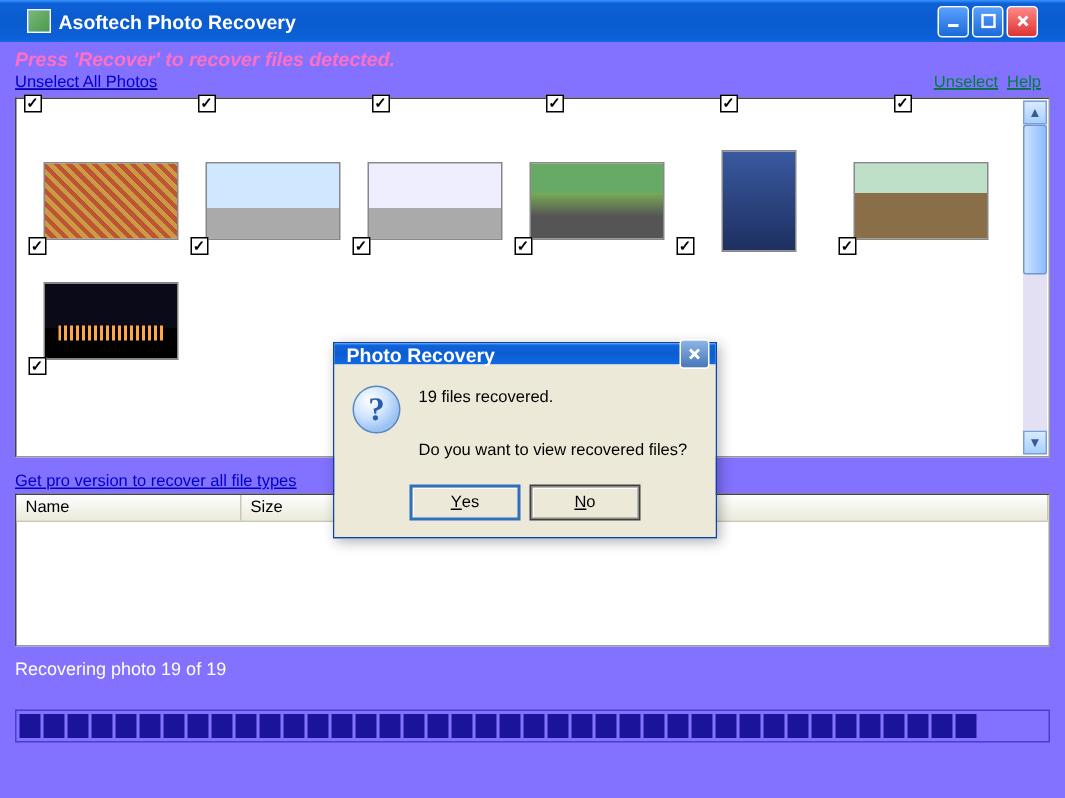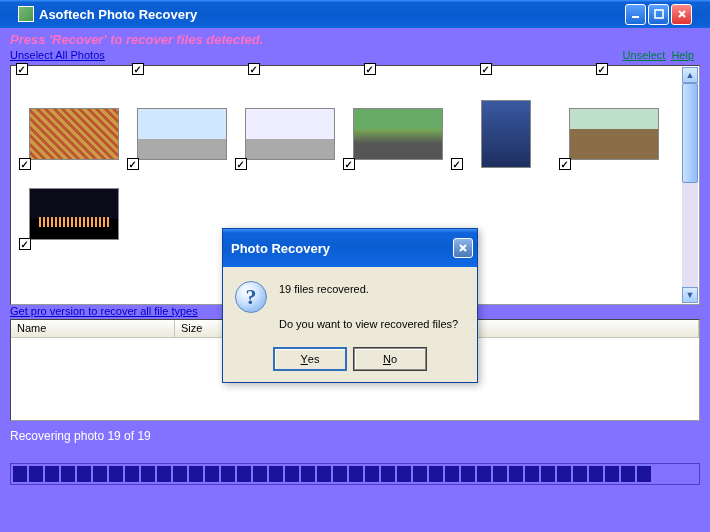--- a/index.html
+++ b/index.html
@@ -125,31 +125,31 @@
     .thumb .chk2::after { content: "✓"; font-weight: bold; transform: scale(0.9); }
     .ph-crowd { background: repeating-linear-gradient(45deg,#c94,#c94 3px,#b53 3px,#b53 6px); }
     .ph-runner { background: linear-gradient(to bottom,#cfe8ff 60%,#aaa 60%); }
     .ph-runner2 { background: linear-gradient(to bottom,#eef 60%,#aaa 60%); }
     .ph-car { background: linear-gradient(to bottom,#6a6 40%,#7a5 40%,#555 70%); }
     .ph-athlete { background: linear-gradient(to bottom,#3959a0,#1e2f60); height: 68px !important; width: 50px !important; margin: -8px 20px; }
     .ph-scene { background: linear-gradient(to bottom,#bfe0c8 40%,#8a6e48 40%); }
     .ph-night { background: linear-gradient(to bottom,#0a0a18 60%,#000 60%); position:relative; overflow:hidden; }
     .ph-night::after { content:""; position:absolute; left:10%; right:10%; bottom:12px; height:10px; background: repeating-linear-gradient(90deg,#ffa64d,#ffa64d 2px,transparent 2px,transparent 4px);}
 
-    .prolink { margin-top: 0; margin-bottom: 2px; }
+    .prolink { margin-top: 10px; margin-bottom: 2px; }
     .prolink a { color: #0000c8; text-decoration: underline; font-size: 11px; cursor: pointer;}
 
     .table {
       background: #fff;
       height: 102px;
       border: 1px inset #999;
     }
     .thead { display:flex; height: 18px; background: linear-gradient(to bottom,#fefefe,#ebeadb); border-bottom: 1px solid #cbc7b8;}
     .th { padding: 2px 6px; border-right: 1px solid #cbc7b8; font-size: 11px; }
-    .th.name { width: 164px; }
+    .th.name { width: 150px; }
     .th.size { width: 150px; }
     .th.ext { width: 150px; }
     .th.rest { flex: 1; }
 
     .status {
       color: #fff;
       font-size: 12px;
       margin-top: 8px;
       margin-bottom: 20px;
     }
@@ -170,21 +170,21 @@
     
     .dialog {
       position: absolute;
       left: 222px; top: 200px;
       width: 256px;
       border: 1px solid #0a46a0;
       box-shadow: 2px 2px 8px rgba(0,0,0,0.3);
       z-index: 10;
     }
     .dialog .dtitle {
-      height: 38px;
+      height: 14px;
       background: linear-gradient(to bottom,#3f94ff 0%,#0f62d9 10%,#0b5ed1 50%,#1169e4 100%);
       color: #fff; font-weight: bold; font-size: 13px;
       display:flex;align-items:center;padding: 0 4px 0 8px;
     }
     .dialog .dtitle .t { flex:1; }
     .dialog .dclose {
       width: 20px; height: 20px;
       background: linear-gradient(to bottom,#8db4e7,#4877b8);
       border:1px solid #fff;border-radius:3px;
       display:flex;align-items:center;justify-content:center;color:#e8eefc;font-weight:bold;font-size:13px;

